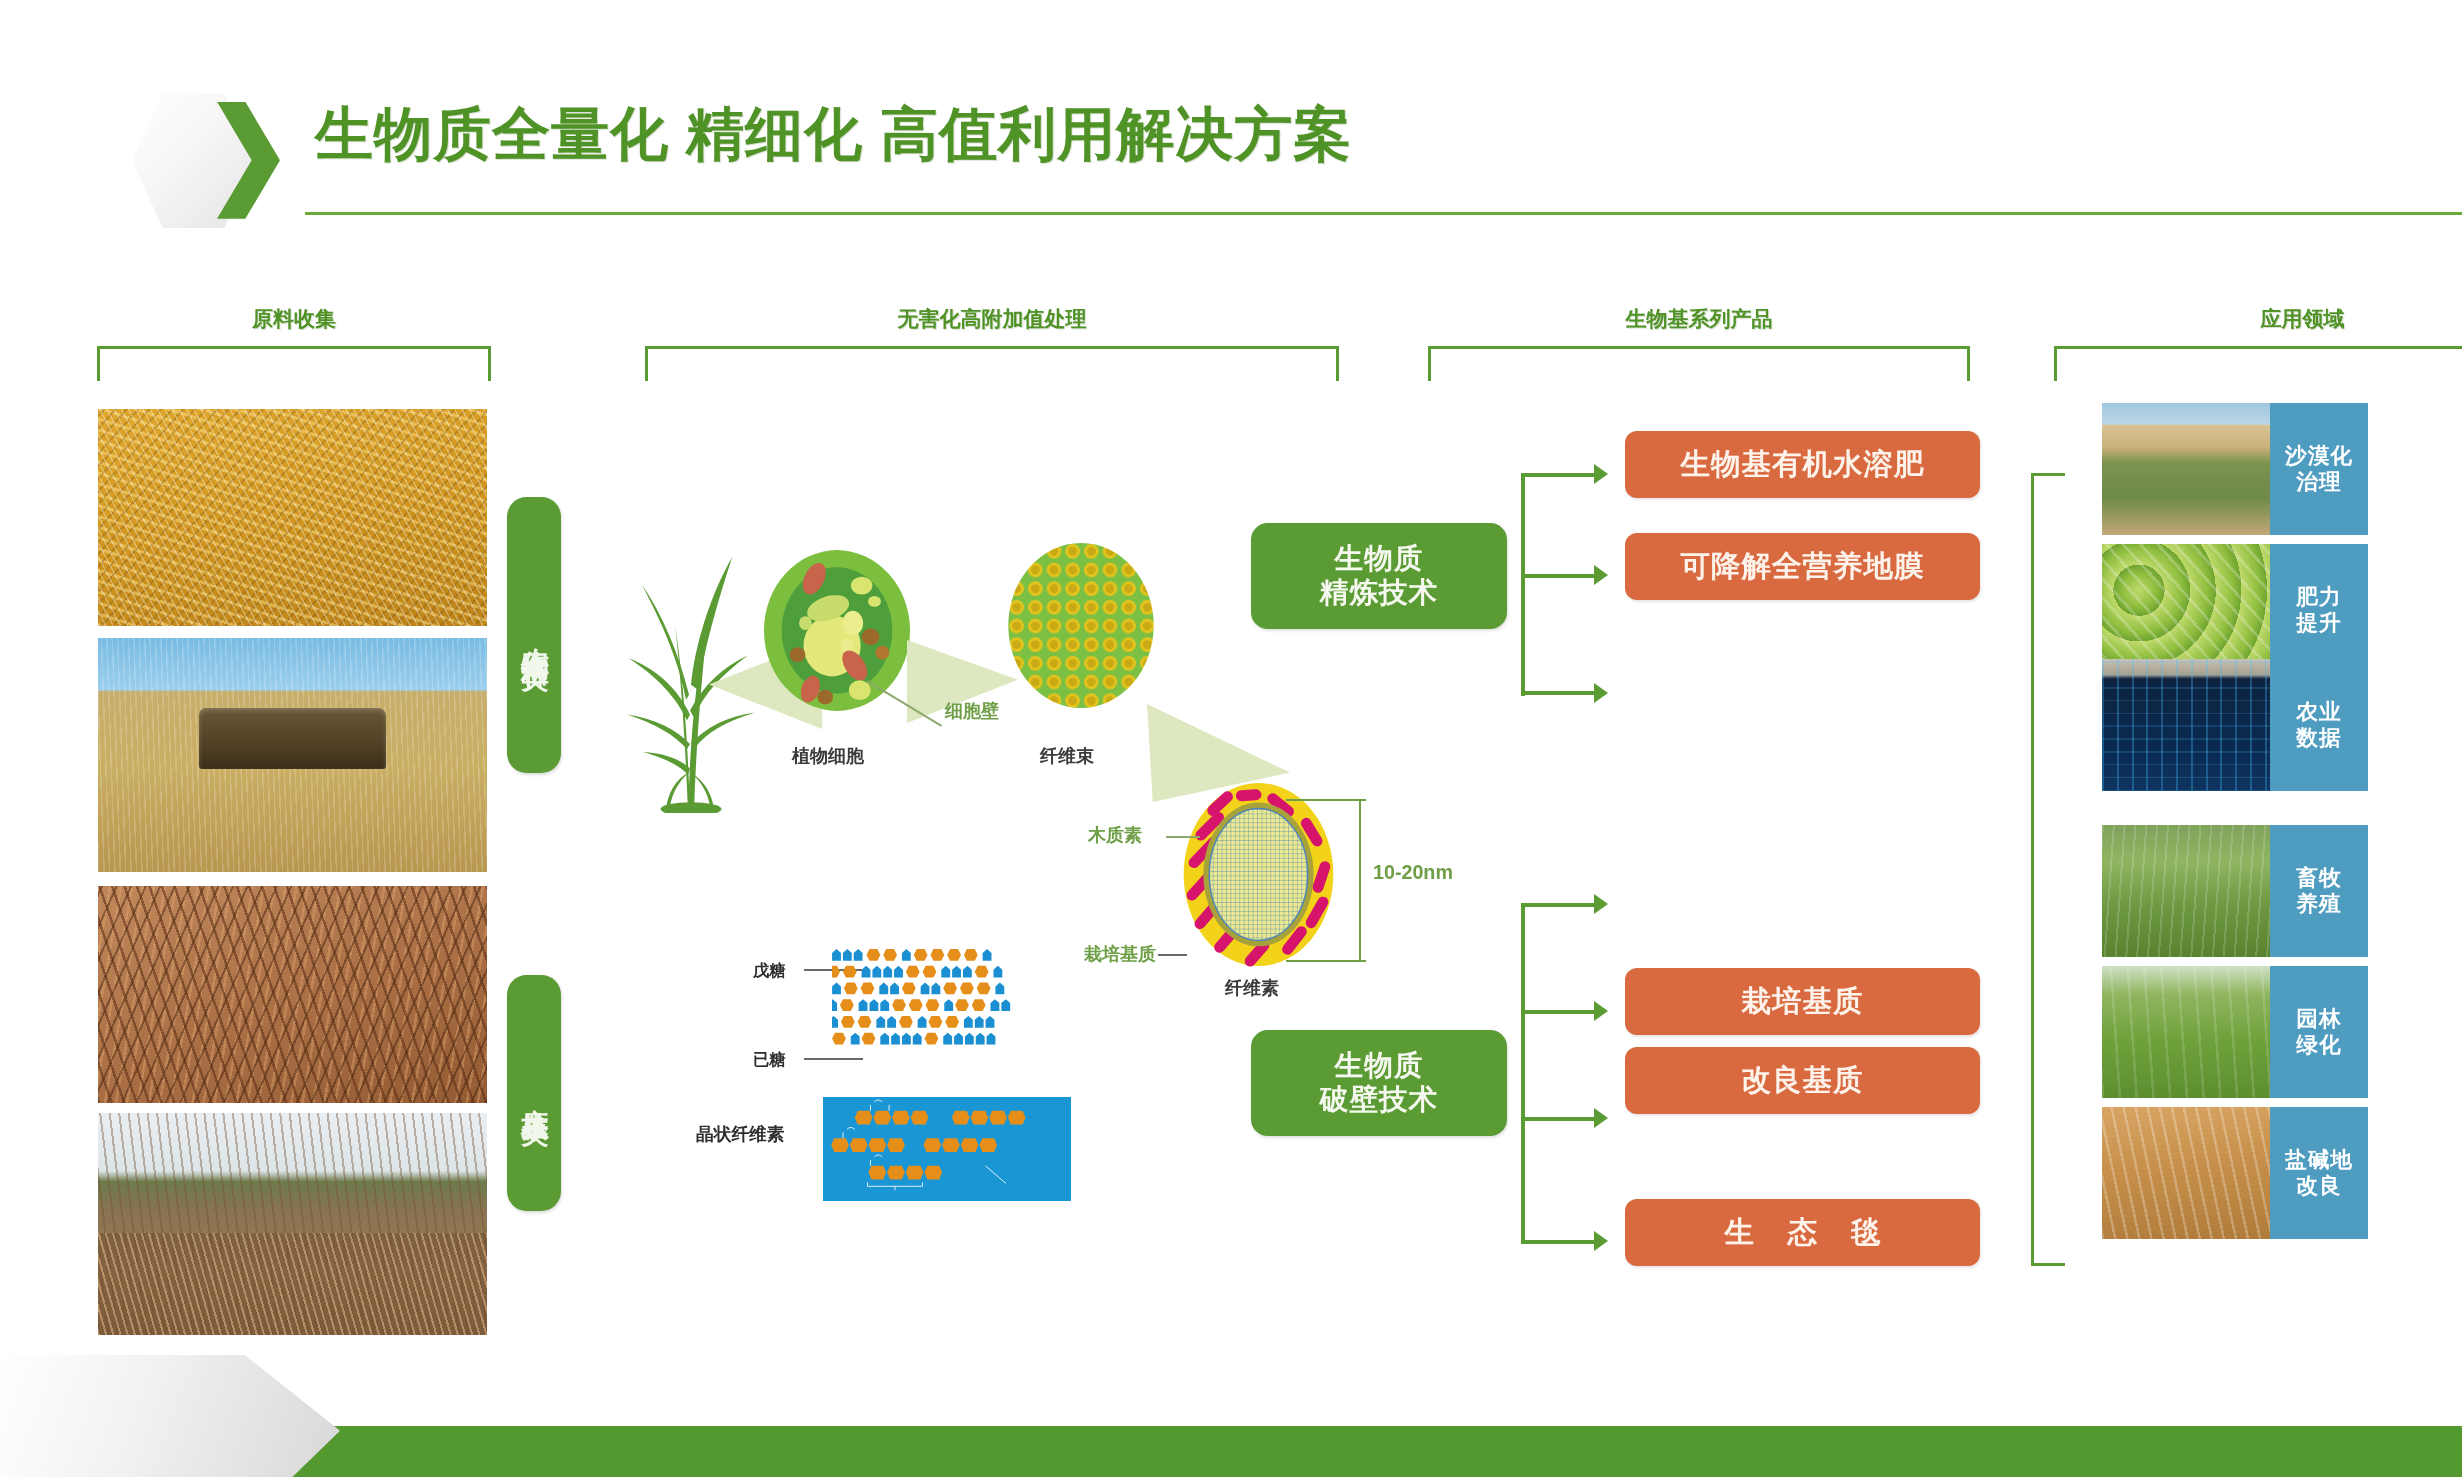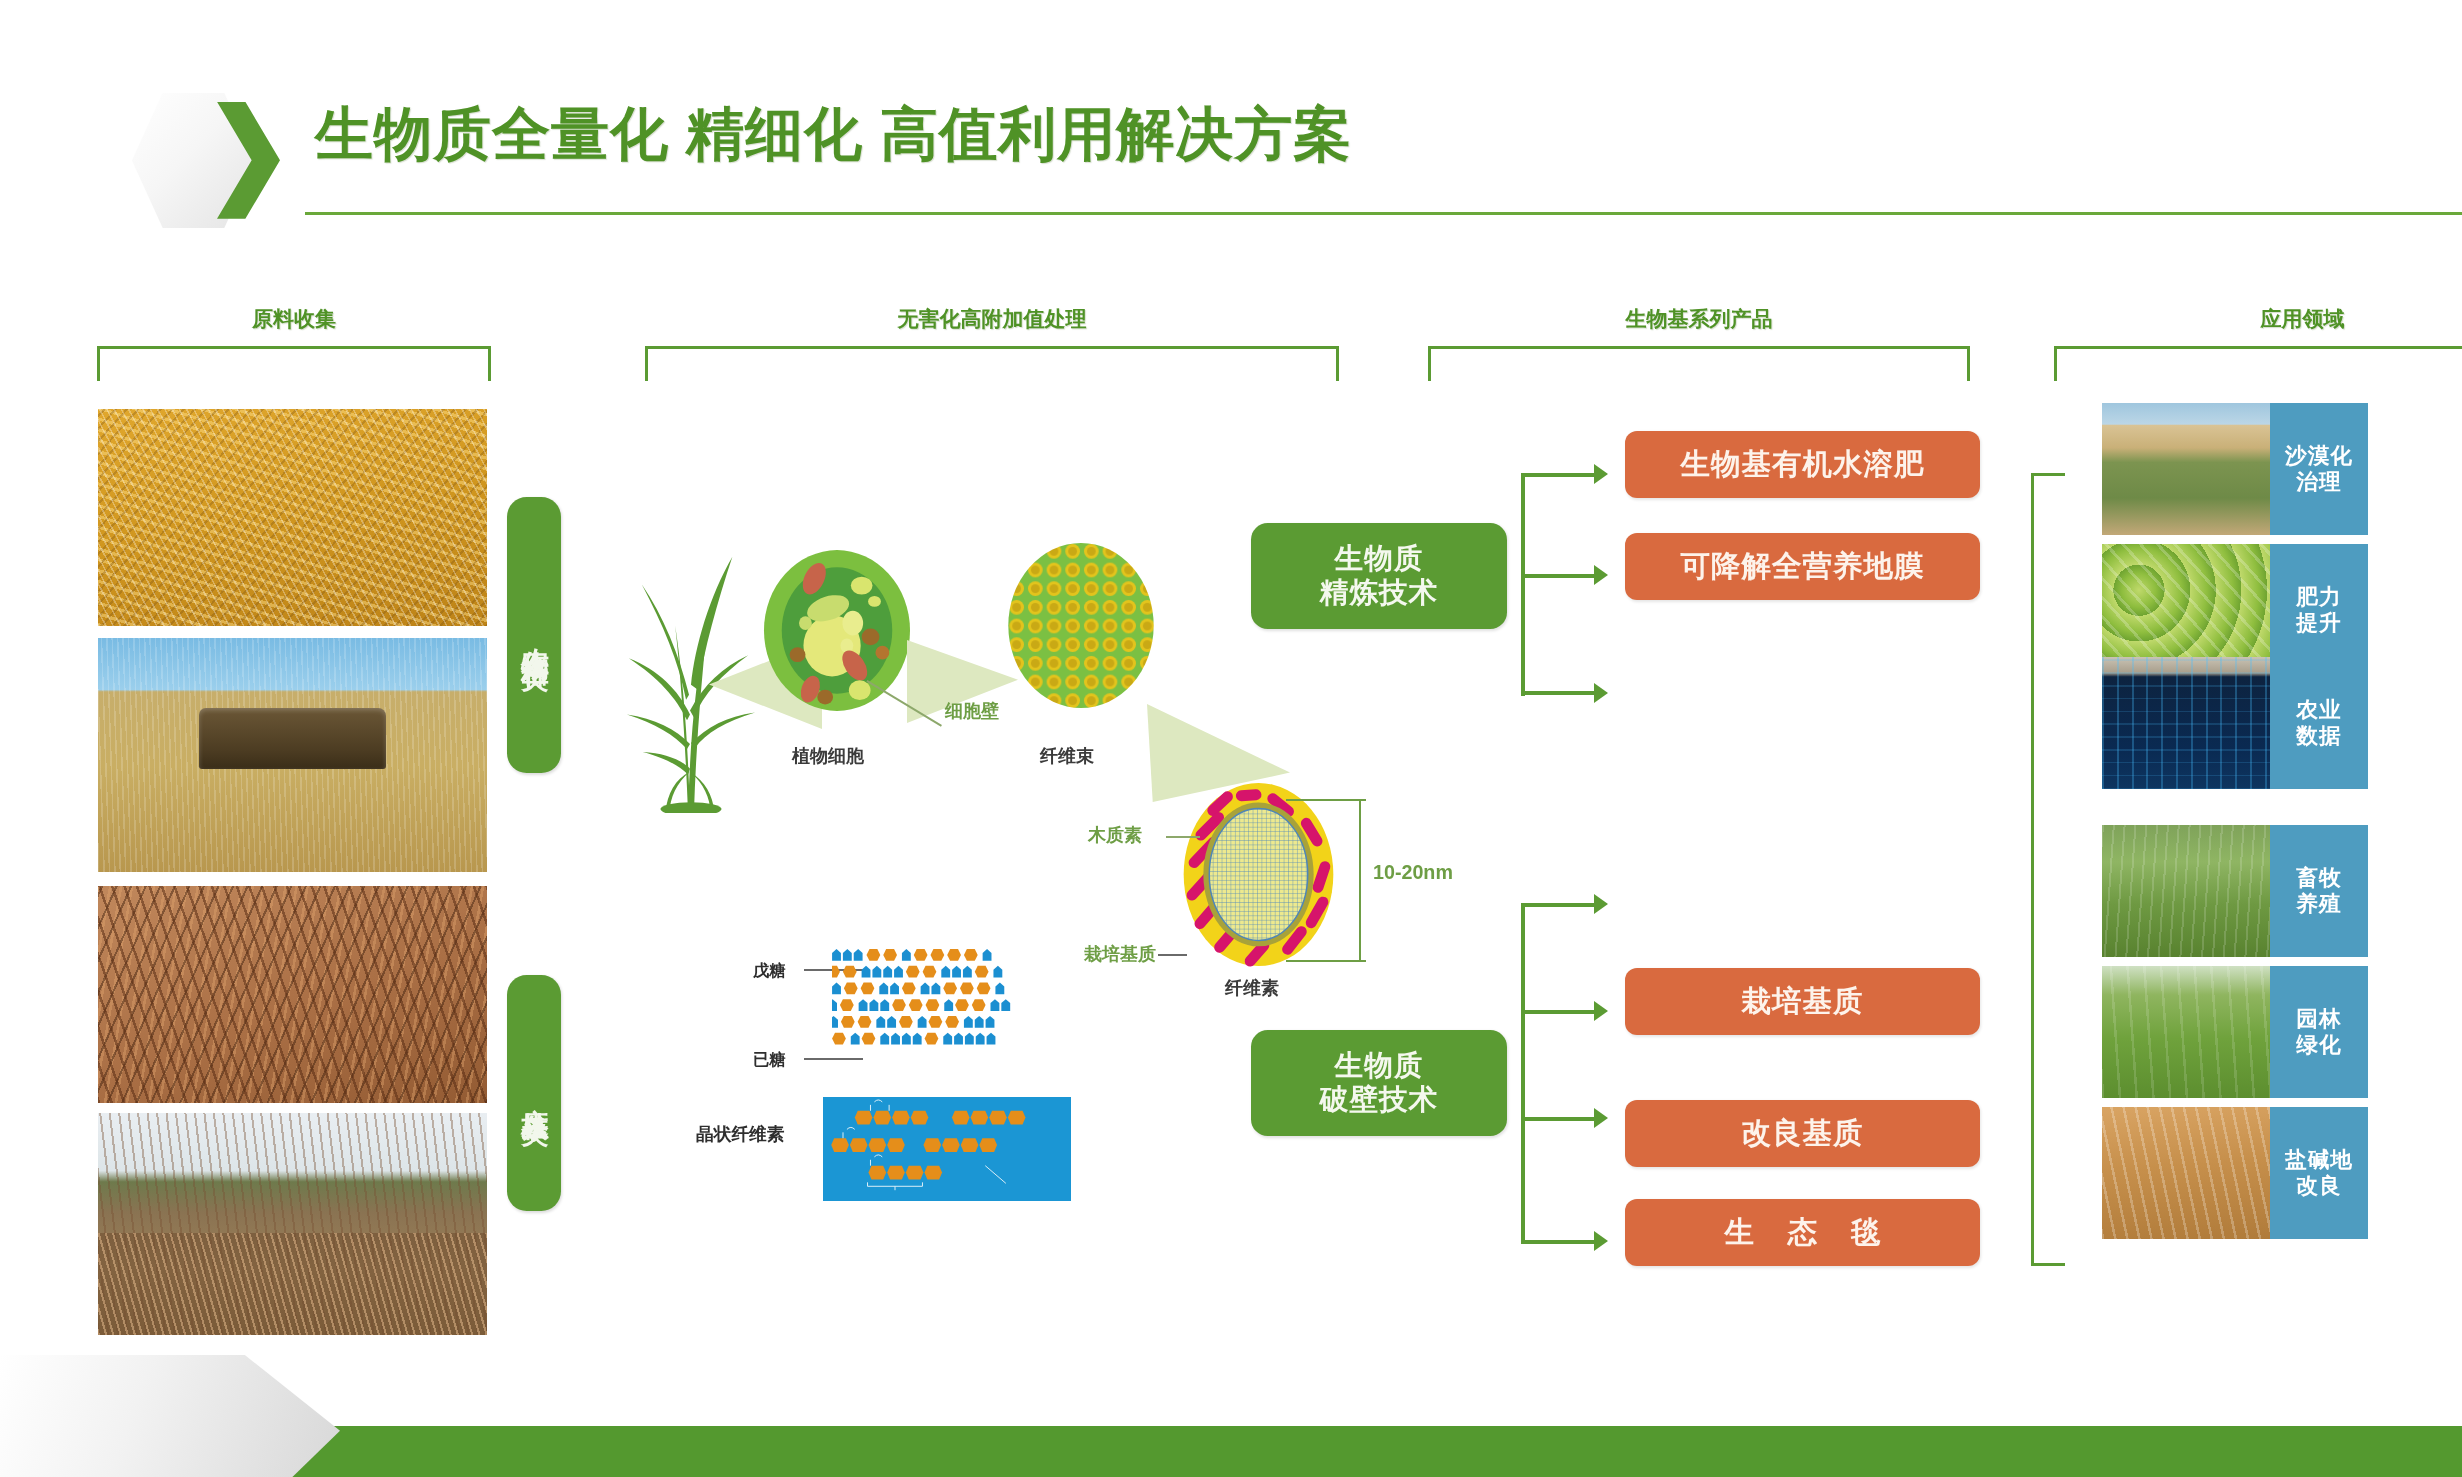--- a/index.html
+++ b/index.html
@@ -503,42 +503,42 @@
   <div class="conn" style="left:1521px;top:1240px;width:74px;height:3.9px;"></div>
   <div class="arrow-head" style="left:1594px;top:894px;"></div>
   <div class="arrow-head" style="left:1594px;top:1001px;"></div>
   <div class="arrow-head" style="left:1594px;top:1108px;"></div>
   <div class="arrow-head" style="left:1594px;top:1231px;"></div>
 
   <div class="prod-pill" style="left:1625px;top:431px;width:355px;height:67px;">生物基有机水溶肥</div>
   <div class="prod-pill" style="left:1625px;top:533px;width:355px;height:67px;">可降解全营养地膜</div>
 
   <div class="prod-pill" style="left:1625px;top:968px;width:355px;height:67px;">栽培基质</div>
-  <div class="prod-pill" style="left:1625px;top:1100px;width:355px;height:67px;">改良基质</div>
+  <div class="prod-pill" style="left:1625px;top:1047px;width:355px;height:67px;">改良基质</div>
   <div class="prod-pill spaced" style="left:1625px;top:1199px;width:355px;height:67px;">生 态 毯</div>
 
   <div class="app-bracket" style="left:2031px;top:473px;width:34px;height:793px;"></div>
 
   <div class="app-row" style="left:2102px;top:403px;height:132px;">
     <div class="app-photo ap-desert" style="height:132px;"></div>
     <div class="app-chip" style="height:132px;">
       <span>沙漠化</span>
       <span>治理</span>
     </div>
   </div>
 
   <div class="app-row" style="left:2102px;top:544px;height:132px;">
     <div class="app-photo ap-cabbage" style="height:132px;"></div>
     <div class="app-chip" style="height:132px;">
       <span>肥力</span>
       <span>提升</span>
     </div>
   </div>
 
-  <div class="app-row" style="left:2102px;top:682px;height:107px;align-items:flex-end;">
+  <div class="app-row" style="left:2102px;top:659px;height:107px;">
     <div class="app-photo ap-data" style="height:132px;"></div>
     <div class="app-chip" style="height:132px;">
       <span>农业</span>
       <span>数据</span>
     </div>
   </div>
 
   <div class="app-row" style="left:2102px;top:825px;height:132px;">
     <div class="app-photo ap-livestock" style="height:132px;"></div>
     <div class="app-chip" style="height:132px;">

